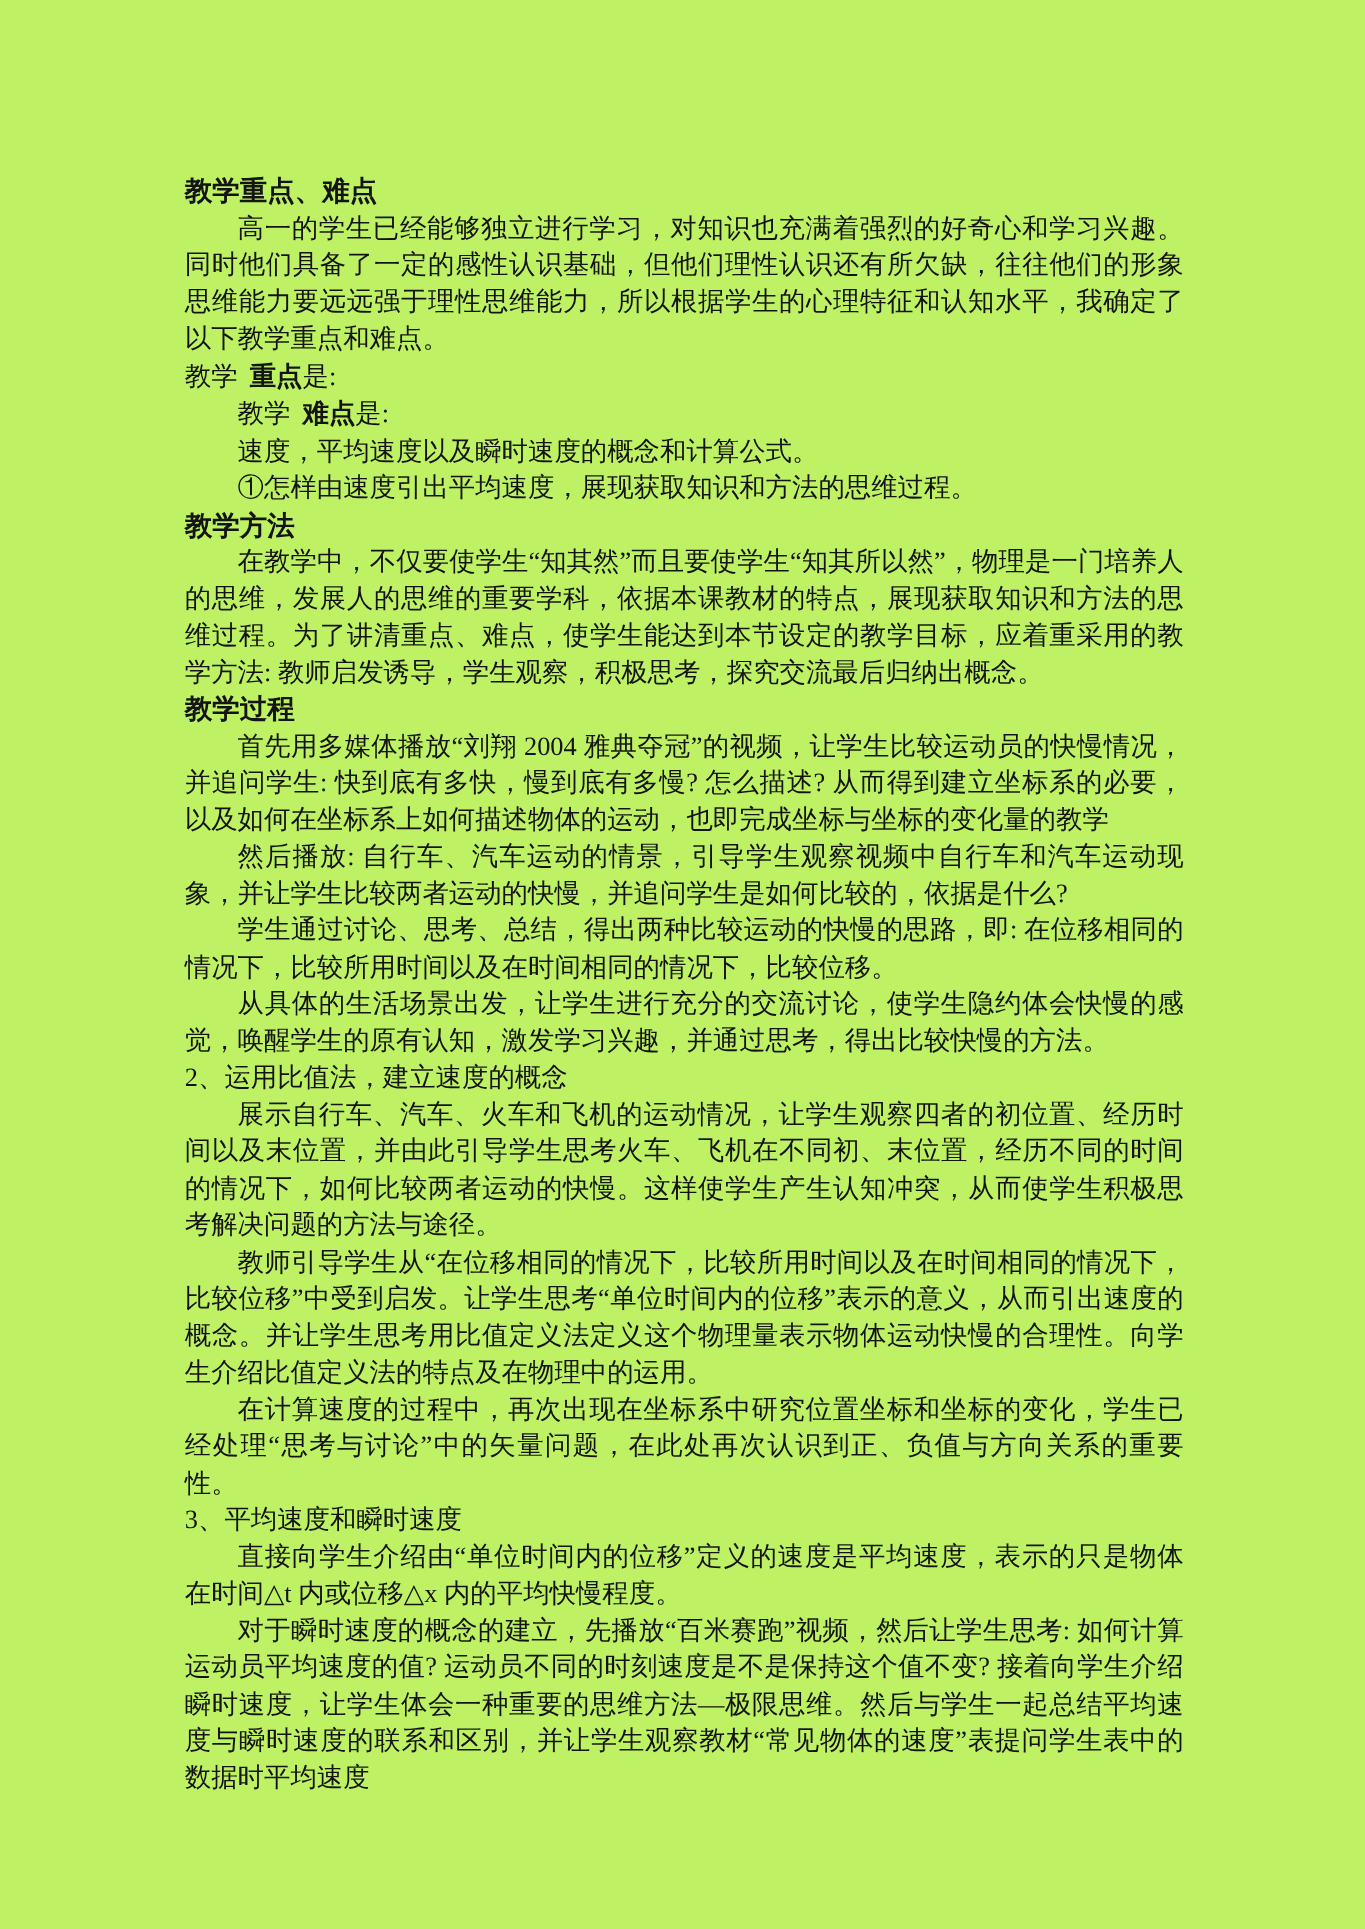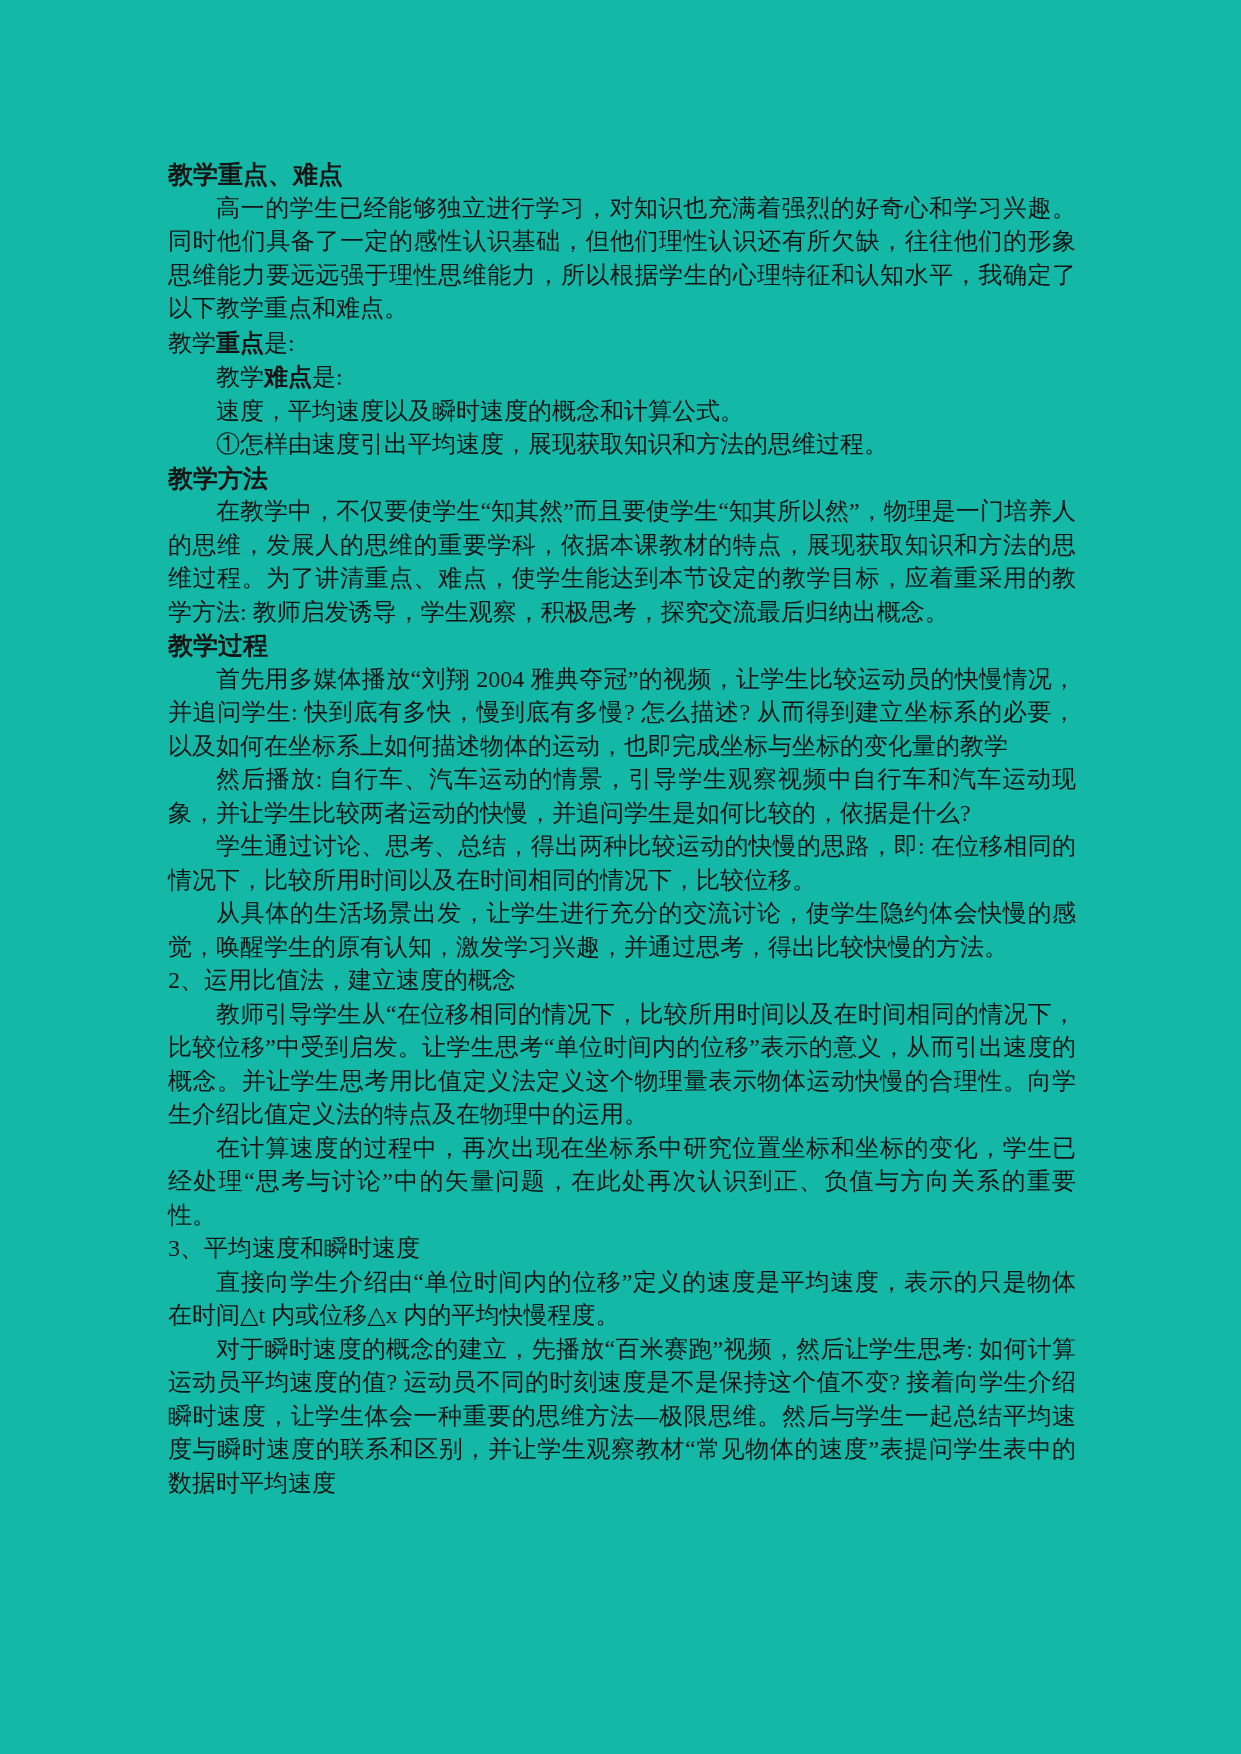--- a/index.html
+++ b/index.html
@@ -6,21 +6,21 @@
   body {
     width: 1241px;
     height: 1754px;
     background: #ffffff;
     font-family: "Liberation Serif", "DejaVu Serif", serif;
   }
   .page {
     position: relative;
     width: 1241px;
     height: 1754px;
-    background: #14b8a6;
+    background: #bef264;
     overflow: hidden;
   }
   .content {
     position: absolute;
     left: 168px;
     top: 158px;
     width: 908px;
     color: #141414;
     font-size: 24px;
     line-height: 33.5px;
@@ -31,20 +31,21 @@
     font-family: "Liberation Sans", "DejaVu Sans", sans-serif;
     font-weight: 700;
     font-size: 25px;
     text-align: left;
   }
   .indent { text-indent: 2em; }
   .noindent { text-indent: 0; }
   .bold-run {
     font-family: "Liberation Sans", "DejaVu Sans", sans-serif;
     font-weight: 700;
+    margin-left: 11px;
   }
 </style>
 </head>
 <body>
 
 <div class="page">
   <div class="content">
 
     <div class="blk heading">教学重点、难点</div>
 
@@ -69,20 +70,21 @@
     <div class="blk indent">首先用多媒体播放“刘翔 2004 雅典夺冠”的视频，让学生比较运动员的快慢情况，并追问学生: 快到底有多快，慢到底有多慢? 怎么描述? 从而得到建立坐标系的必要，以及如何在坐标系上如何描述物体的运动，也即完成坐标与坐标的变化量的教学</div>
 
     <div class="blk indent">然后播放: 自行车、汽车运动的情景，引导学生观察视频中自行车和汽车运动现象，并让学生比较两者运动的快慢，并追问学生是如何比较的，依据是什么?</div>
 
     <div class="blk indent">学生通过讨论、思考、总结，得出两种比较运动的快慢的思路，即: 在位移相同的情况下，比较所用时间以及在时间相同的情况下，比较位移。</div>
 
     <div class="blk indent">从具体的生活场景出发，让学生进行充分的交流讨论，使学生隐约体会快慢的感觉，唤醒学生的原有认知，激发学习兴趣，并通过思考，得出比较快慢的方法。</div>
 
     <div class="blk noindent">2、运用比值法，建立速度的概念</div>
 
+    <div class="blk indent">展示自行车、汽车、火车和飞机的运动情况，让学生观察四者的初位置、经历时间以及末位置，并由此引导学生思考火车、飞机在不同初、末位置，经历不同的时间的情况下，如何比较两者运动的快慢。这样使学生产生认知冲突，从而使学生积极思考解决问题的方法与途径。</div>
 
     <div class="blk indent">教师引导学生从“在位移相同的情况下，比较所用时间以及在时间相同的情况下，比较位移”中受到启发。让学生思考“单位时间内的位移”表示的意义，从而引出速度的概念。并让学生思考用比值定义法定义这个物理量表示物体运动快慢的合理性。向学生介绍比值定义法的特点及在物理中的运用。</div>
 
     <div class="blk indent">在计算速度的过程中，再次出现在坐标系中研究位置坐标和坐标的变化，学生已经处理“思考与讨论”中的矢量问题，在此处再次认识到正、负值与方向关系的重要性。</div>
 
     <div class="blk noindent">3、平均速度和瞬时速度</div>
 
     <div class="blk indent">直接向学生介绍由“单位时间内的位移”定义的速度是平均速度，表示的只是物体在时间△t 内或位移△x 内的平均快慢程度。</div>
 
     <div class="blk indent">对于瞬时速度的概念的建立，先播放“百米赛跑”视频，然后让学生思考: 如何计算运动员平均速度的值? 运动员不同的时刻速度是不是保持这个值不变? 接着向学生介绍瞬时速度，让学生体会一种重要的思维方法—极限思维。然后与学生一起总结平均速度与瞬时速度的联系和区别，并让学生观察教材“常见物体的速度”表提问学生表中的数据时平均速度</div>

